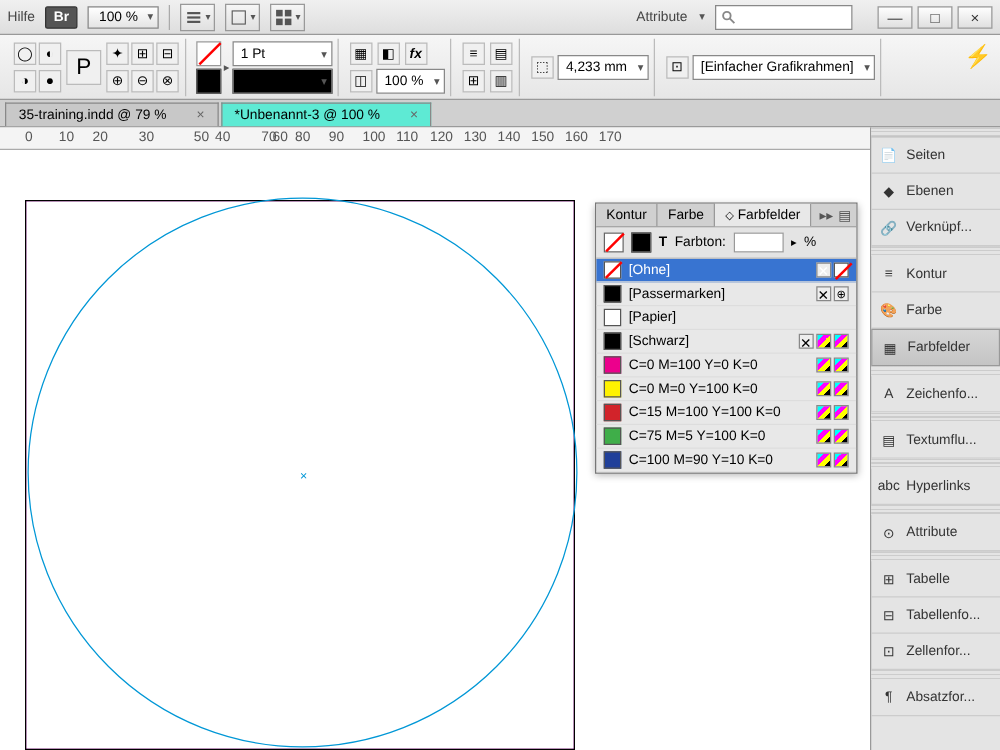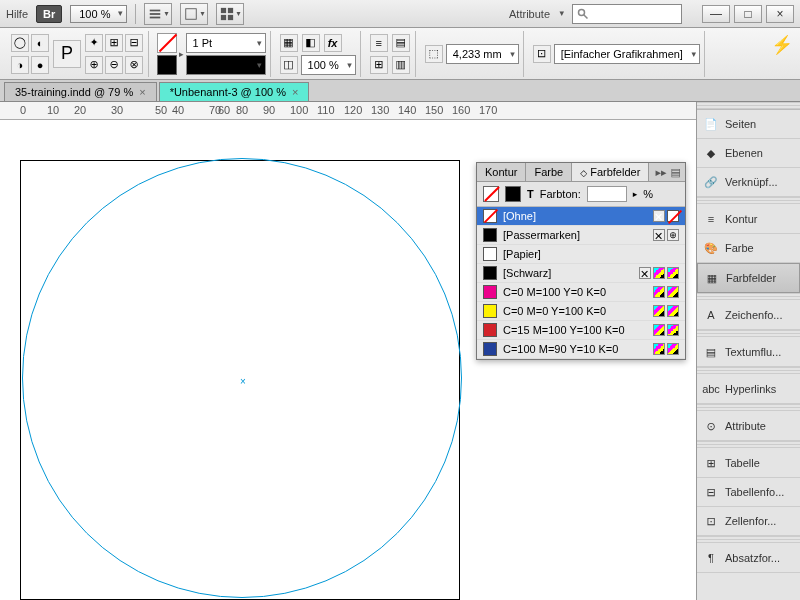--- a/index.html
+++ b/index.html
@@ -27,21 +27,21 @@
 .controlbar .no-stroke { width:20px; height:20px; border:1px solid #999; background:#fff; position:relative; }
 .controlbar .no-stroke:after { content:""; position:absolute; left:-2px; top:8px; width:24px; height:2px; background:red; transform:rotate(-45deg); }
 .controlbar .swatch-black { width:20px; height:20px; background:#000; border:1px solid #666; }
 .controlbar .dropdown { background:#fff; border:1px solid #888; height:20px; padding:0 16px 0 6px; display:flex; align-items:center; position:relative; min-width:50px; }
 .controlbar .dropdown:after { content:"▾"; position:absolute; right:3px; font-size:9px; color:#555; }
 .controlbar .grp { display:flex; align-items:center; gap:2px; padding:0 4px; border-right:1px solid #bbb; height:46px; }
 .controlbar .grp-col { display:flex; flex-direction:column; gap:2px; }
 .controlbar .fx { font-style:italic; font-weight:bold; }
 
 .tabbar { height: 22px; background:#d0d0d0; border-bottom:1px solid #888; display:flex; align-items:flex-end; padding-left:4px; }
-.tab { padding:3px 10px; background:#c8c8c8; border:1px solid #888; border-bottom:none; margin-right:2px; display:flex; align-items:center; gap:6px; }
+.tab { padding:3px 10px; background:#c8c8c8; border:1px solid #888; border-bottom:none; margin-right:2px; display:flex; align-items:center; gap:24px; }
 .tab.active { background:#5eead4; }
 .tab .close { color:#666; }
 
 .main { position:relative; height: 498px; display:flex; }
 .canvas-area { flex:1; background:#fff; position:relative; overflow:hidden; }
 .ruler-h { height:18px; background:#f4f4f4; border-bottom:1px solid #aaa; position:relative; font-size:9px; color:#555; }
 .ruler-h .tick { position:absolute; top:2px; }
 .canvas-inner { position:relative; height:100%; }
 .page-frame { position:absolute; left:20px; top:40px; width:440px; height:440px; border:1px solid #c0c; }
 .page-frame:before { content:""; position:absolute; inset:-1px; border:1px solid #000; }
@@ -300,20 +300,28 @@
           </div>
           <div class="row">
             <div class="chip" style="background: rgb(210, 35, 42);"></div>
             <div class="name">C=15 M=100 Y=100 K=0</div>
             <div class="badges">
               <span class="badge proc"></span>
               <span class="badge proc"></span>
             </div>
           </div>
           <div class="row">
+            <div class="chip" style="background: rgb(63, 174, 73);"></div>
+            <div class="name">C=75 M=5 Y=100 K=0</div>
+            <div class="badges">
+              <span class="badge proc"></span>
+              <span class="badge proc"></span>
+            </div>
+          </div>
+          <div class="row">
             <div class="chip" style="background: rgb(33, 64, 154);"></div>
             <div class="name">C=100 M=90 Y=10 K=0</div>
             <div class="badges">
               <span class="badge proc"></span>
               <span class="badge proc"></span>
             </div>
           </div>
         </div>
     </div>
   </div>

